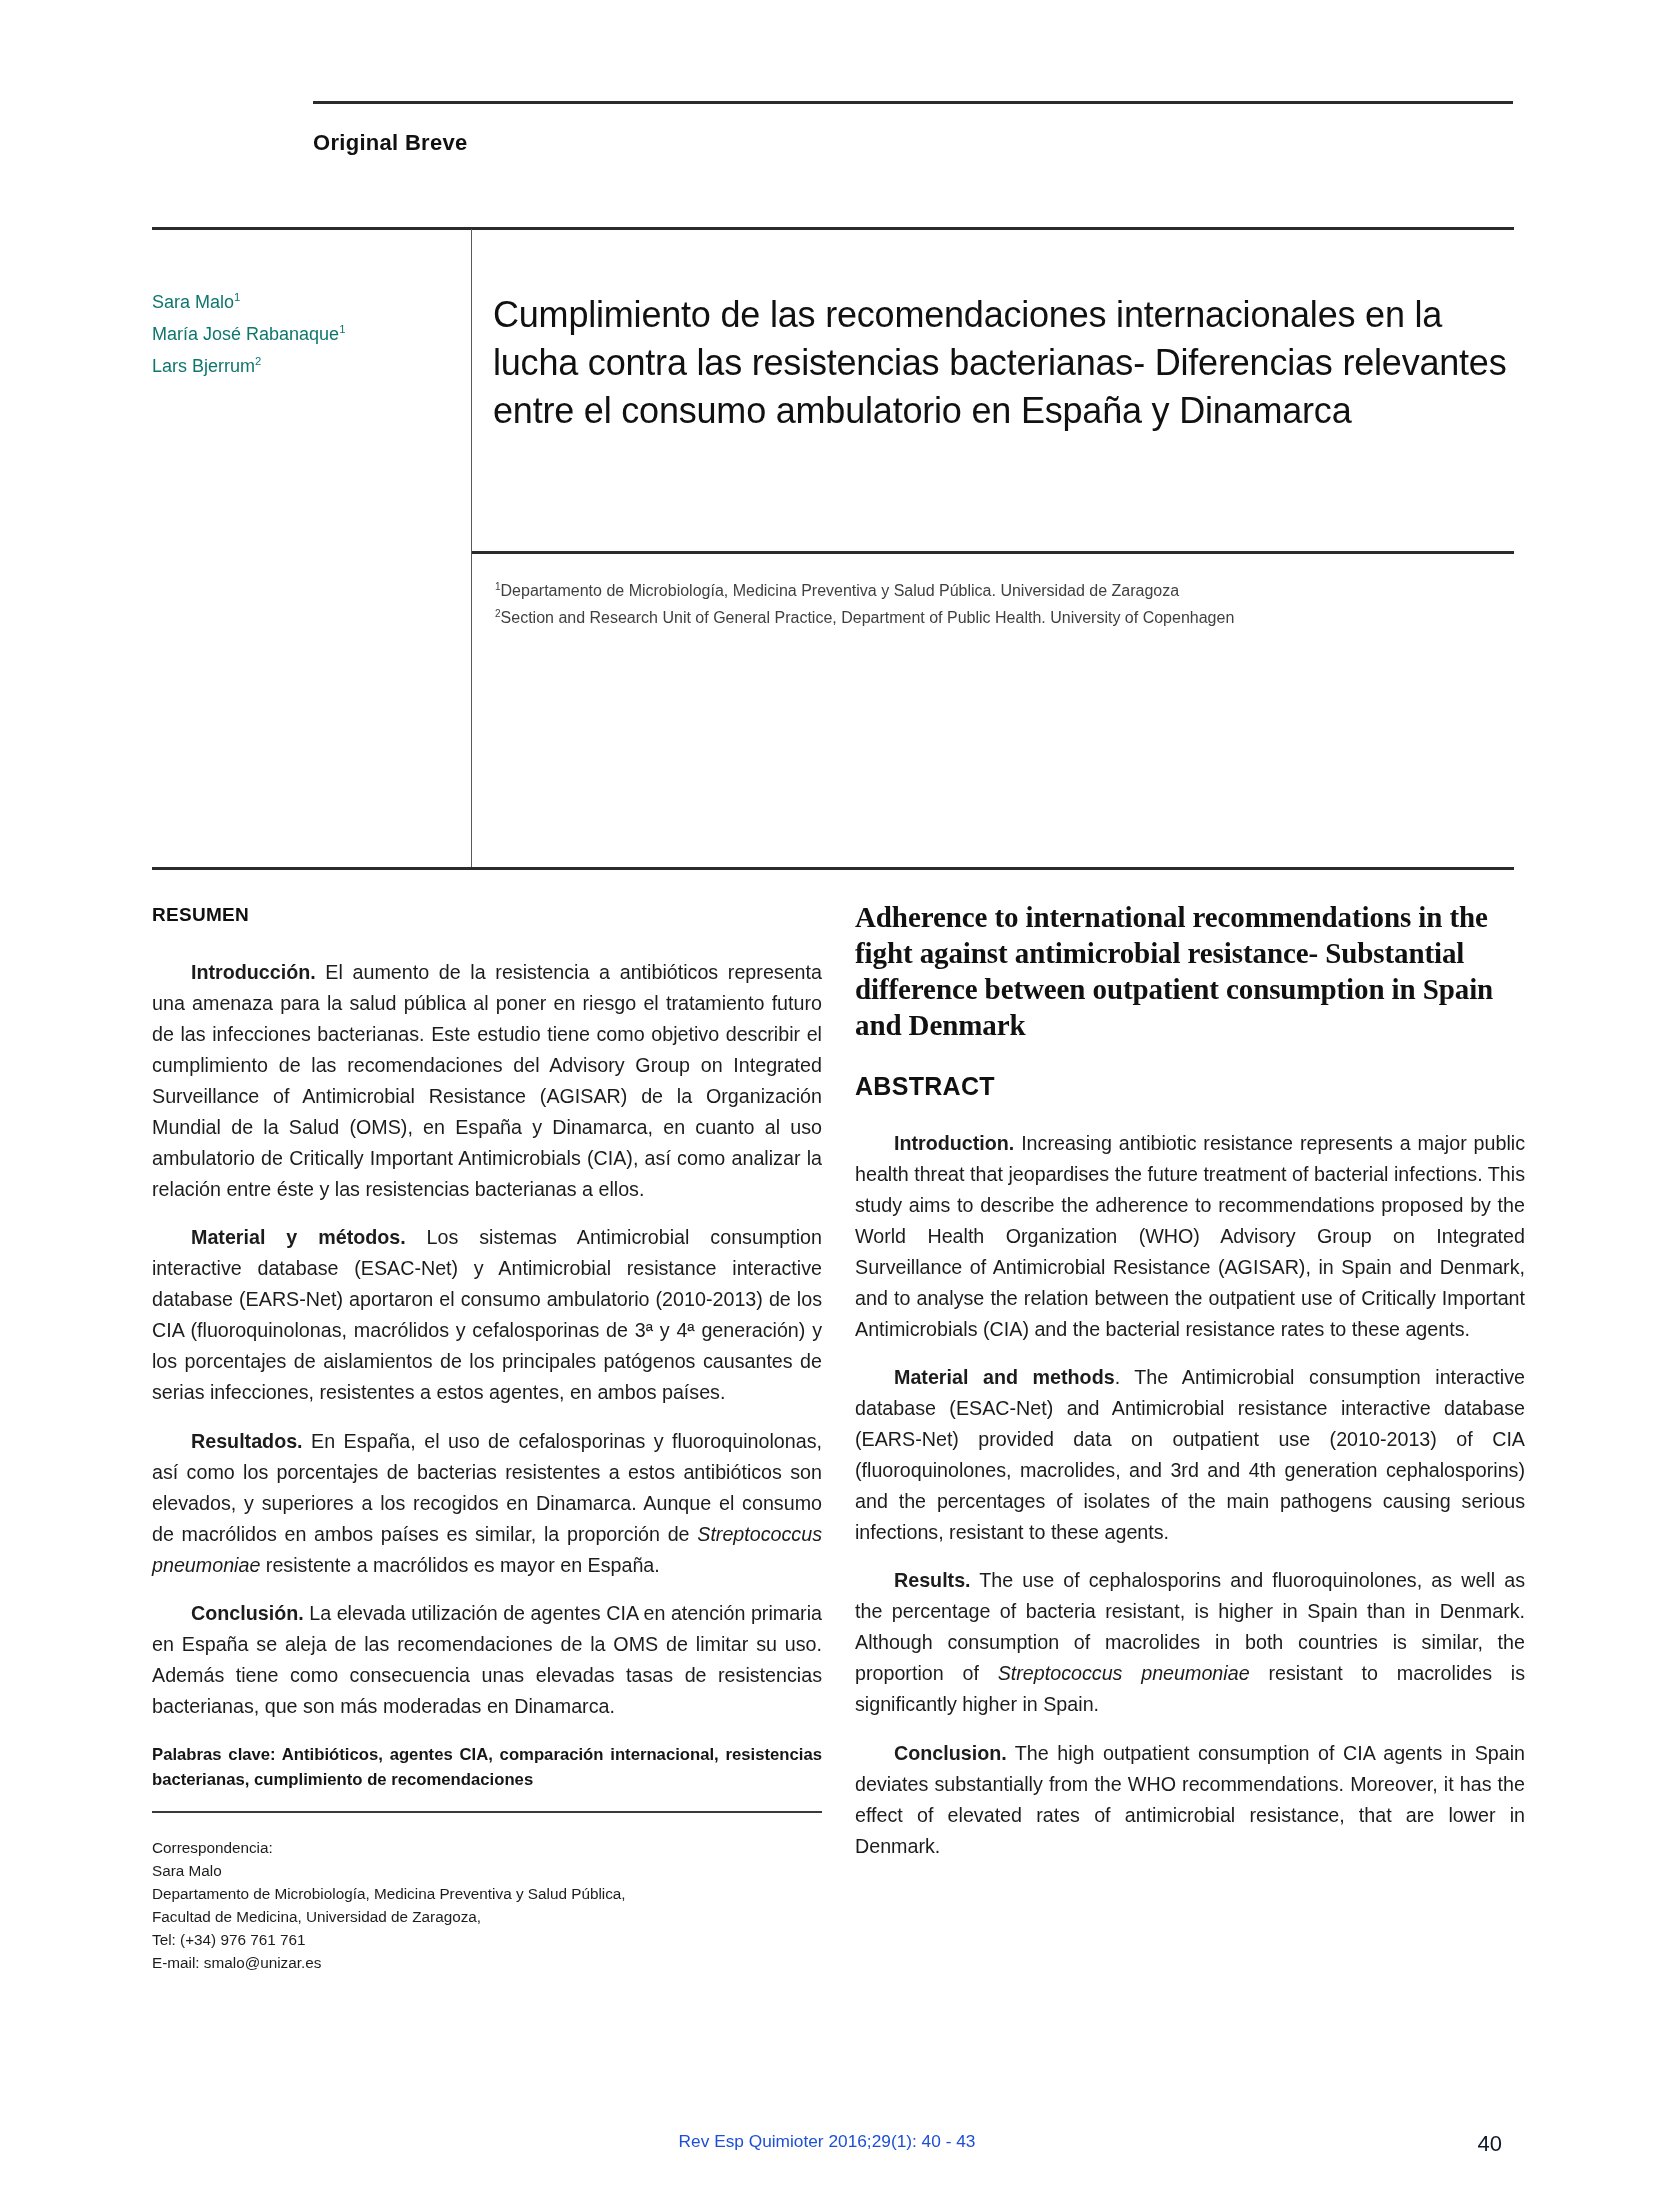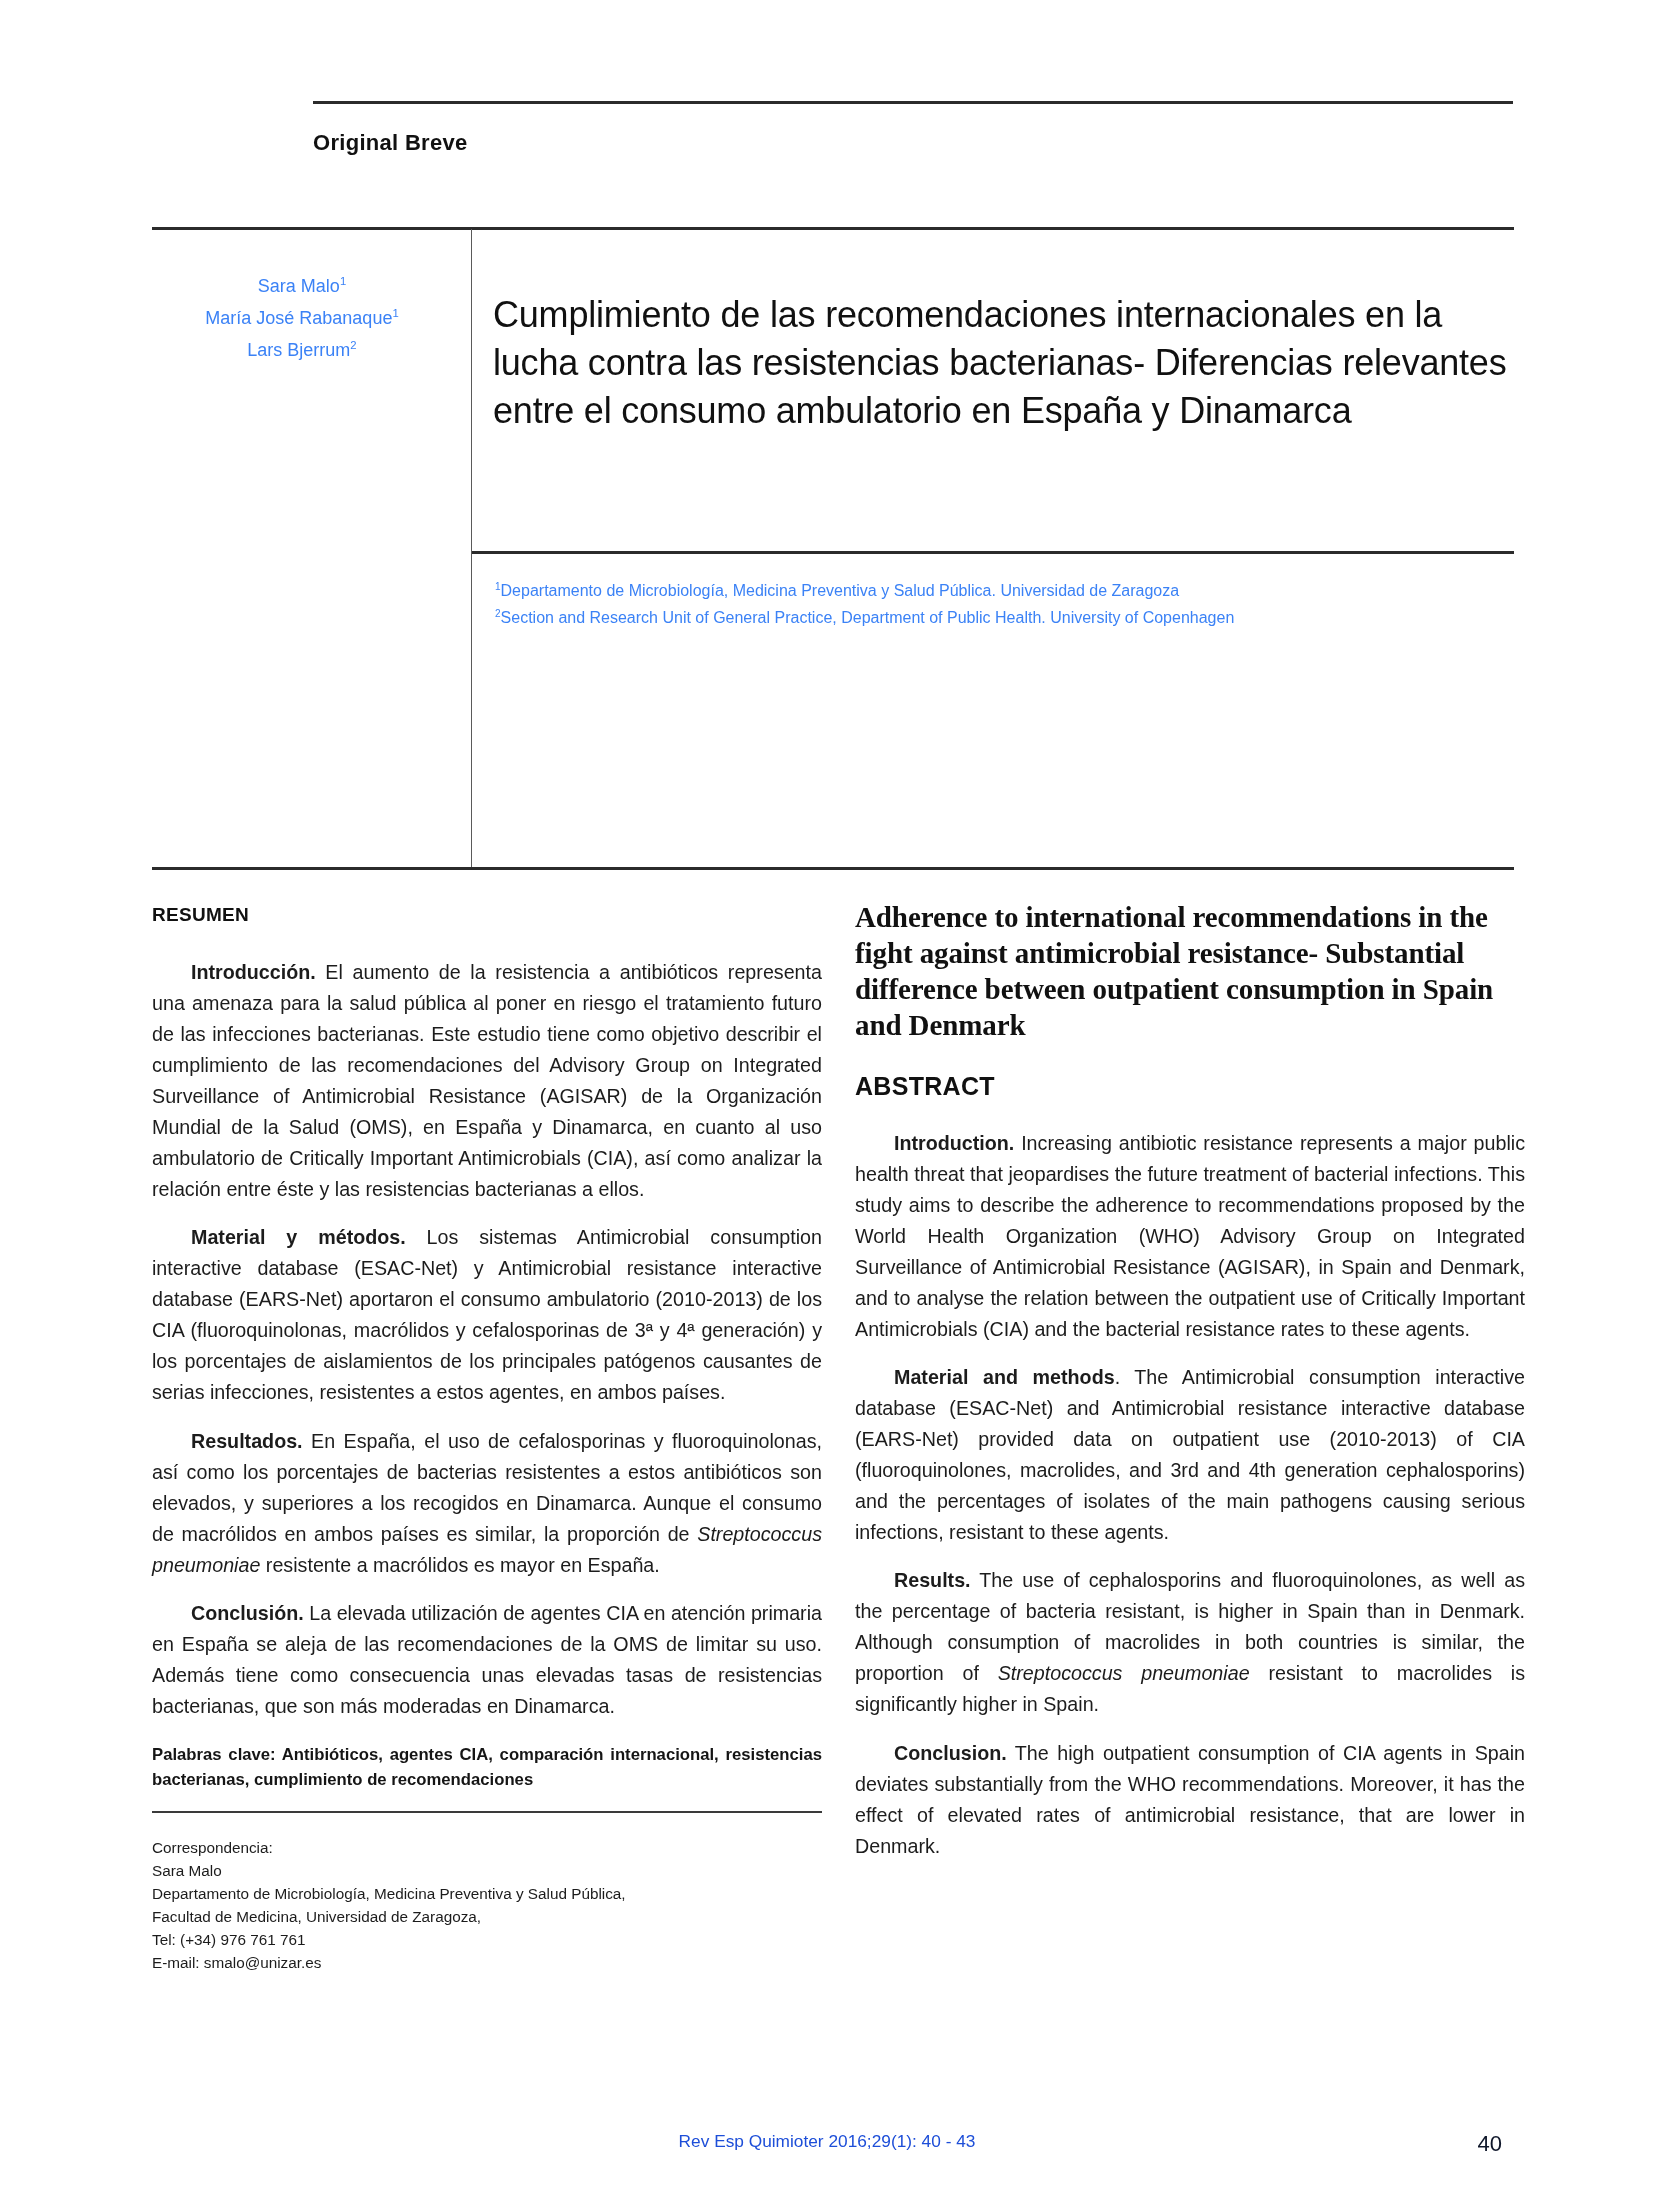--- a/index.html
+++ b/index.html
@@ -43,27 +43,26 @@
     font-weight: bold;
     letter-spacing: 0.3px;
     font-family: "Liberation Sans", sans-serif;
     color: #111;
   }
 
   
   .authors {
     position: absolute;
     left: 152px;
-    top: 268px;
+    top: 284px;
     width: 300px;
     font-size: 18px;
     line-height: 27px;
-    color: #3b82f6;
-    font-family: "Liberation Sans", sans-serif;
-    text-align: center;
+    color: #0f766e;
+    font-family: "Liberation Sans", sans-serif;
   }
   .authors sup { font-size: 11.3px; vertical-align: super; }
 
   .title-es {
     position: absolute;
     left: 493px;
     top: 267px;
     width: 1020px;
     font-size: 36px;
     line-height: 48px;
@@ -73,21 +72,21 @@
     letter-spacing: -0.2px;
   }
 
   .affil {
     position: absolute;
     left: 495px;
     top: 575px;
     width: 1014px;
     font-size: 16px;
     line-height: 23px;
-    color: #3b82f6;
+    color: #404040;
   }
   .affil sup { font-size: 10px; vertical-align: super; }
 
   
   .col {
     position: absolute;
     top: 904px;
     width: 670px;
   }
   .col-left  { left: 152px; }

